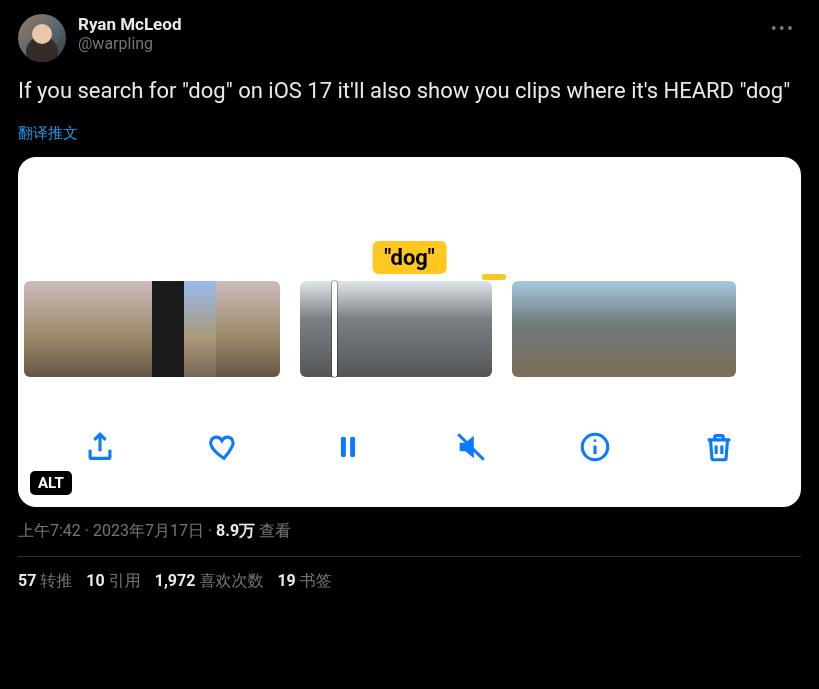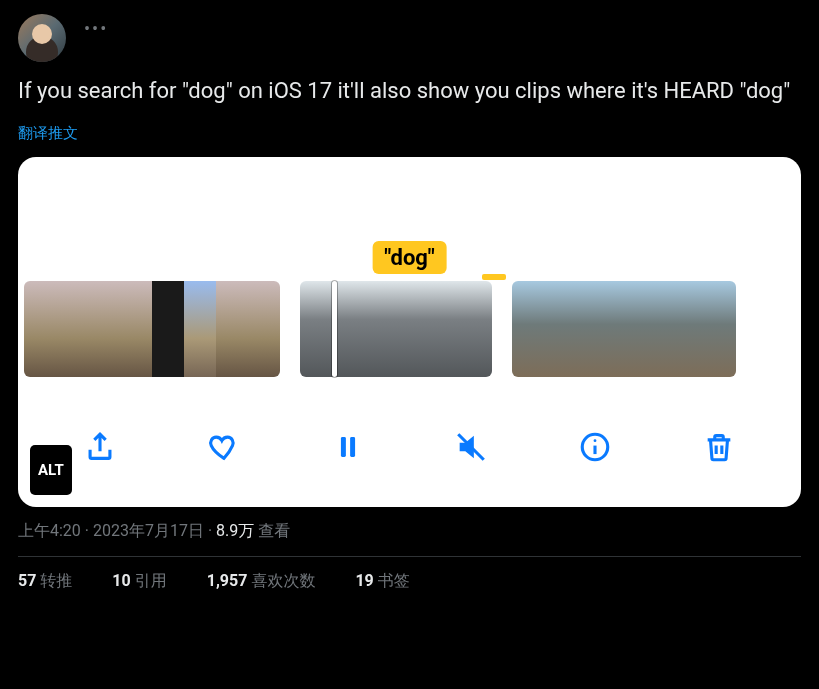--- a/index.html
+++ b/index.html
@@ -25,34 +25,38 @@
   .clip1 .frame:nth-child(5){background:#1a1a1a;}
   .clip1 .frame:nth-child(6){background:linear-gradient(#9be 0%,#a97 60%,#765 100%);}
   .clip2 .frame{background:linear-gradient(#dfe6ea 0%,#7a7f83 40%,#53575a 100%);}
   .clip3 .frame{background:linear-gradient(#a7c9e0 0%,#6e7a7a 45%,#7d6d58 100%);}
   .tick { position:absolute; top:117px; left:464px; width:24px; height:6px; background:#ffc720; border-radius:2px; }
   .playhead { position:absolute; top:124px; left:314px; width:5px; height:96px; background:#fff; border-radius:3px; box-shadow:0 0 0 1px rgba(0,0,0,.3); }
 
   .toolbar { position:absolute; left:0; right:0; bottom:40px; display:flex; justify-content:space-around; align-items:center; padding:0 20px; }
   .tbtn { width:40px; height:40px; display:flex; align-items:center; justify-content:center; color:#0a7aff; }
   .tbtn svg{width:34px;height:34px;stroke:#0a7aff;stroke-width:2.2;fill:none;}
-  .alt-badge { position:absolute; left:12px; bottom:12px; background:#000; color:#fff; font-weight:700; font-size:15px; padding:16px 8px; border-radius:5px;text-align:right; }
+  .alt-badge { position:absolute; left:12px; bottom:12px; background:#000; color:#fff; font-weight:700; font-size:15px; padding:3px 8px; border-radius:5px;text-align:right; }
 
   .meta { margin-top:14px; color:#71767b; font-size:16px; }
-  .meta .strong { color:#e7e9ea; font-weight:400;margin-top:12px; }
+  .meta .strong { color:#e7e9ea; font-weight:700;margin-top:12px; }
   .divider { height:1px; background:#2f3336; margin:14px 0; }
-  .stats { display:flex; gap:40px; color:#71767b; font-size:16px; }
+  .stats { display:flex; gap:14px; color:#71767b; font-size:16px; }
   .stats .num { color:#e7e9ea; font-weight:700; margin-right:4px; }
 </style>
 </head>
 <body>
 
 <div class="tweet">
   <div class="header">
     <div class="avatar"></div>
+    <div class="names">
+      <div class="display-name">Ryan McLeod</div>
+      <div class="handle">@warpling</div>
+    </div>
     <div class="more">•••</div>
   </div>
 
   <div class="body-text">If you search for "dog" on iOS 17 it'll also show you clips where it's HEARD "dog"</div>
   <a class="translate">翻译推文</a>
 
   <div class="media-card">
     <div class="label-chip">"dog"</div>
     <div class="tick"></div>
     <div class="timeline">
@@ -117,24 +121,24 @@
       <div class="tbtn">
           <svg viewBox="0 0 24 24">
             <path d="M4 7h16M9 7V5a1 1 0 011-1h4a1 1 0 011 1v2M6 7l1 13a1 1 0 001 1h8a1 1 0 001-1l1-13M10 11v6M14 11v6"></path>
           </svg>
         </div>
     </div>
     <div class="alt-badge">ALT</div>
   </div>
 
   <div class="meta">
-    <span>上午4:20</span> · <span>2023年7月17日</span> · <span class="strong">8.9万</span> <span>查看</span>
+    <span>上午7:42</span> · <span>2023年7月17日</span> · <span class="strong">8.9万</span> <span>查看</span>
   </div>
 
   <div class="divider"></div>
 
   <div class="stats">
     <div><span class="num">57</span><span>转推</span></div>
     <div><span class="num">10</span><span>引用</span></div>
-    <div><span class="num">1,957</span><span>喜欢次数</span></div>
+    <div><span class="num">1,972</span><span>喜欢次数</span></div>
     <div><span class="num">19</span><span>书签</span></div>
   </div>
 </div>
 
 </body></html>

